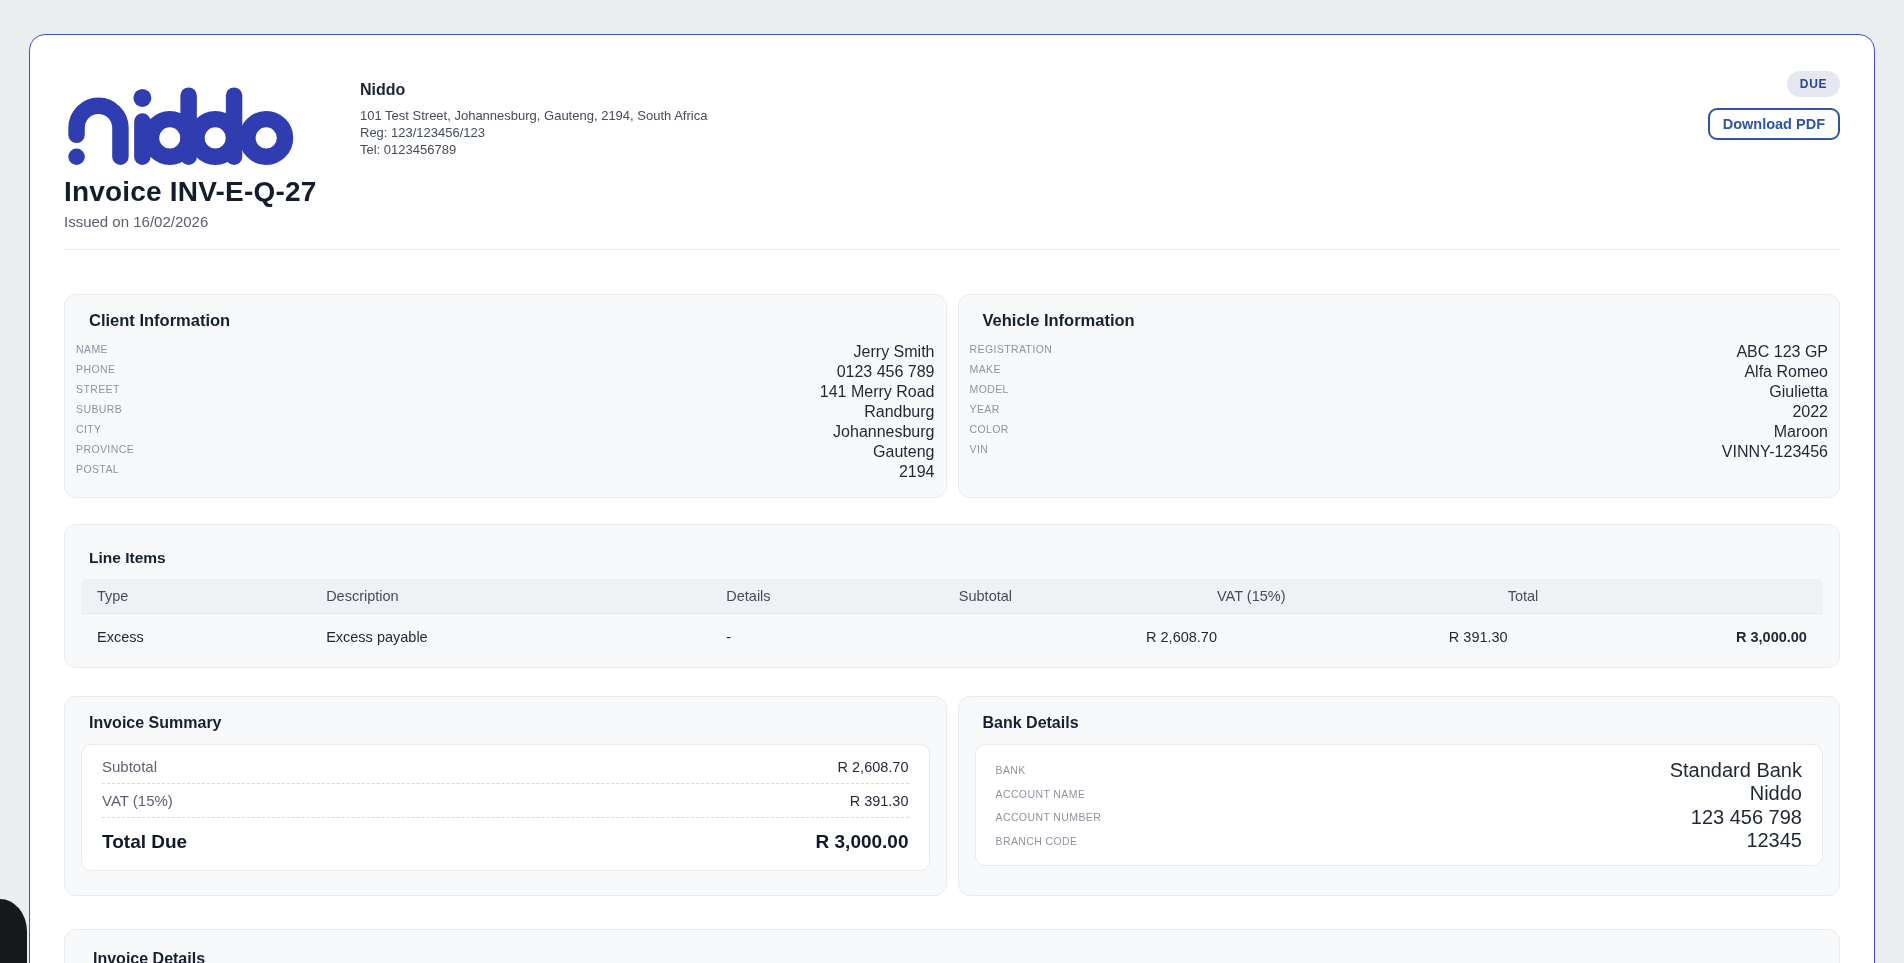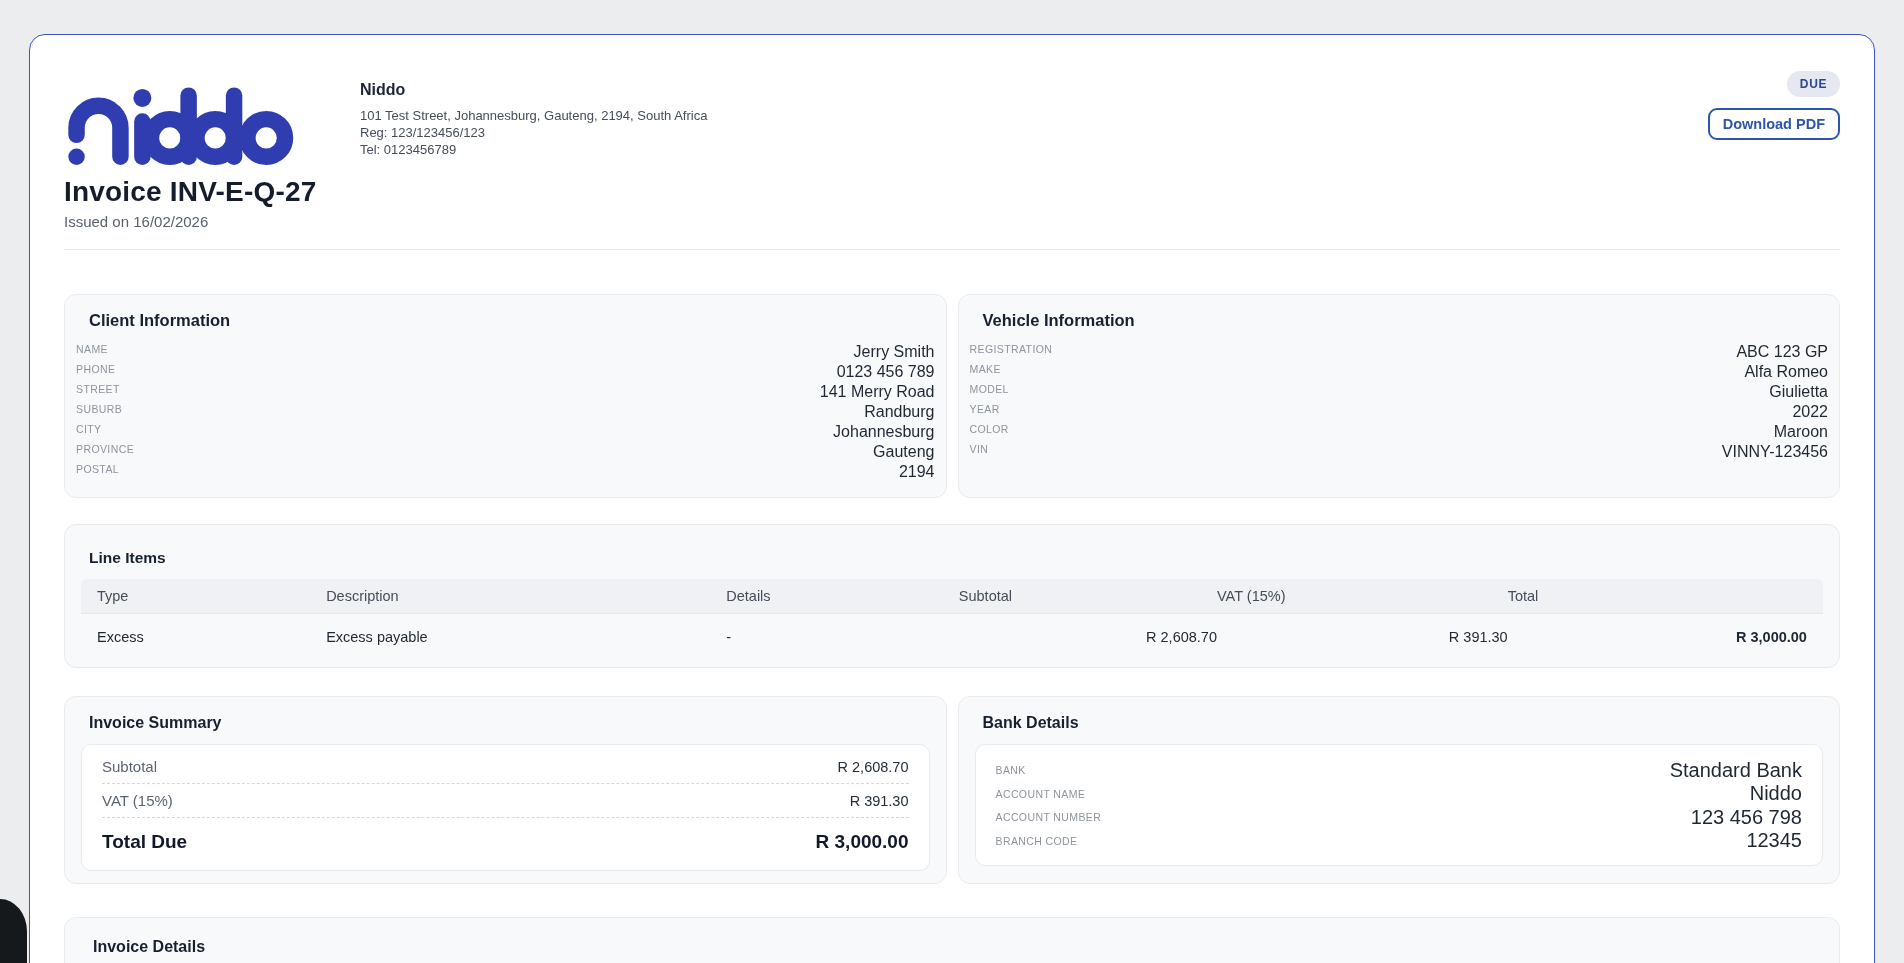--- a/index.html
+++ b/index.html
@@ -53,21 +53,21 @@
   .li-card { margin-top:26px; padding:24px 16px 14px; }
   .li-card .card-title { font-size:15.5px; margin-left:8px; }
   .li-grid { display:grid; grid-template-columns:13.4% 23.4% 13.6% 15.1% 17% 17.5%; }
   .li-head { margin-top:13px; background:#eff1f4; border-radius:6px 6px 0 0;
     padding:9px 16px; font-size:14.5px; color:#464d59; border-bottom:1px solid #e6e8ec; }
   .li-row { padding:15px 16px 8px; font-size:14.5px; color:#1f2733; }
   .li-row > :nth-child(n+4) { text-align:right; }
   .li-row > :nth-child(6) { font-weight:700; }
 
   
-  .sum-card,.bank-card { padding:17px 16px 12px; }
+  .sum-card,.bank-card { padding:17px 16px 24px; }
   .sum-card .card-title,.bank-card .card-title { margin-left:8px; font-size:16px; }
   .inner-box { margin-top:13px; background:#fff; border:1px solid #e8eaee; border-radius:10px; }
   .sum-box { padding:5px 20px 2px; }
   .sum-row { display:flex; justify-content:space-between; align-items:center;
     padding:8px 0; border-bottom:1px dashed #d5d8de; }
   .sum-label { font-size:15px; color:#5c6472; }
   .sum-value { font-size:14.5px; color:#232d3b; font-weight:500; }
   .sum-total { display:flex; justify-content:space-between; align-items:flex-end; padding:13px 0 15px; }
   .sum-total .t { font-size:19px; font-weight:700; color:#10182a; }
   .bank-box { padding:13px 20px; }

